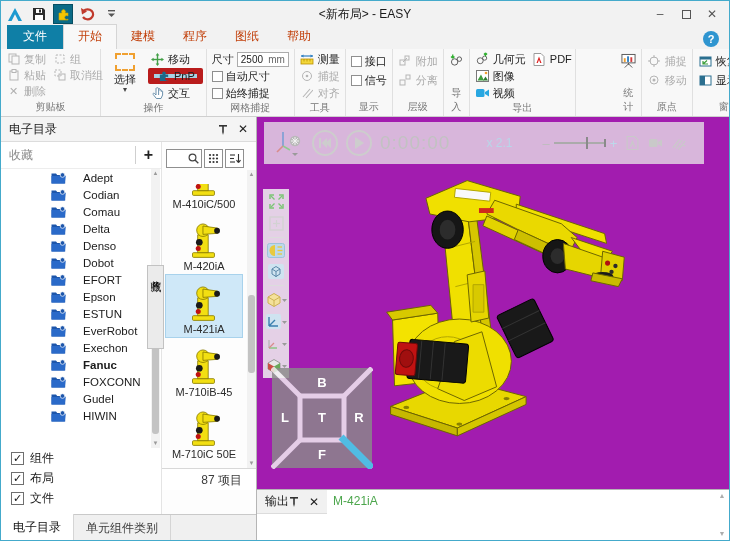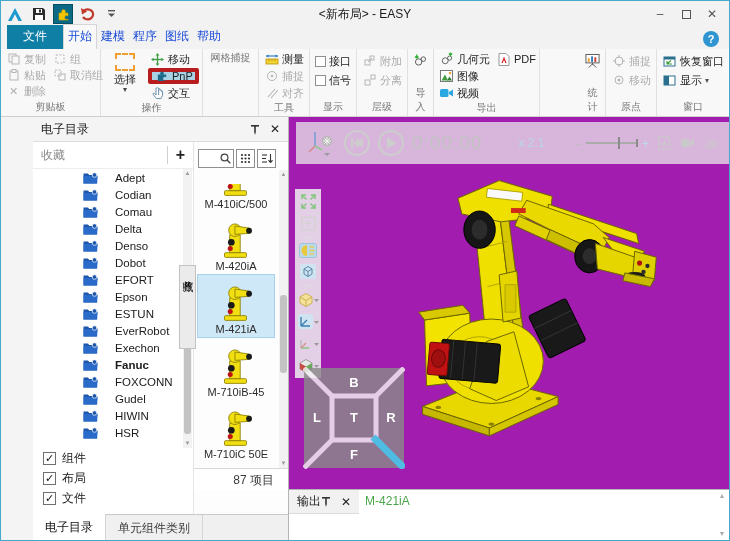--- a/index.html
+++ b/index.html
@@ -13,48 +13,48 @@
   .qat { display:flex; align-items:center; gap:4px; }
   .qat-btn { width:20px; height:20px; display:flex; align-items:center; justify-content:center; }
   .qat-btn.hl { background:#0a6a86; border:1px solid #084e62; }
   .title-text { position:absolute; left:0; right:0; text-align:center; font-size:12px; color:#1a1a1a; pointer-events:none; }
   .win-ctrls { margin-left:auto; display:flex; z-index:2; }
   .wc { width:26px; height:20px; display:flex; align-items:center; justify-content:center; font-size:12px; color:#555; }
   .wc-max i { display:block; width:9px; height:9px; border:1px solid #555; }
 
   
   .menubar { position:relative; height:22px; background:#f2f2f2; display:flex; align-items:flex-end; padding-left:6px; }
-  .mtab { font-size:12px; color:#1d4ed8; padding:3px 4px 4px; }
+  .mtab { font-size:12px; color:#c2410c; padding:3px 14px 4px; }
   .mtab.file { background:#0f7fa6; color:#fff; padding:3px 16px 4px; }
   .mtab.active { background:#f8f8f8; border:1px solid #d5d5d5; border-bottom:none; }
   .help-circ { position:absolute; right:8px; bottom:2px; width:16px; height:16px; border-radius:50%;
                background:#2f95d0; color:#fff; font-size:11px; font-weight:bold; display:flex; align-items:center; justify-content:center; }
 
   
   .ribbon { height:68px; background:#f8f8f8; border-bottom:1px solid #cfcfcf; display:flex; }
   .rg { display:flex; flex-direction:column; border-right:1px solid #e0e0e0; padding:2px 3px 0; }
   .rg-body { flex:1; display:flex; align-items:flex-start; gap:2px; }
   .rg-label { font-size:10px; color:#767676; text-align:center; padding:0 2px 2px; }
   .rcol { display:flex; flex-direction:column; }
   .rb { display:flex; align-items:center; gap:3px; font-size:11px; color:#222; height:16px; padding:0 2px; white-space:nowrap; }
   .rb.dis { color:#ababab; }
   .rb .cb { width:11px; height:11px; background:#fff; border:1px solid #8f8f8f; }
-  .rb.sel { background:#a8d3e5; border:4px solid #b91c1c; border-radius:2px; }
+  .rb.sel { background:#a8d3e5; border:6px solid #b91c1c; border-radius:2px; }
   .rbig { width:42px; display:flex; flex-direction:column; align-items:center; font-size:11px; color:#222; padding-top:2px; }
   .rbig .car { color:#444; font-size:8px; line-height:6px; }
   .dash-sq { width:20px; height:18px; border:2px dashed #f0a030; margin-bottom:1px; }
   .sz-input { width:52px; height:15px; background:#fff; border:1px solid #ababab; font-size:10px; color:#222;
               display:flex; align-items:center; justify-content:space-between; padding:0 3px; }
   .ic { width:15px; height:15px; display:inline-flex; align-items:center; justify-content:center; flex:none; }
   .ic svg { display:block; }
   .xgly { font-size:11px; color:#b0b0b0; font-weight:bold; }
   .caret { font-size:8px; color:#555; }
 
   
-  .content { display:flex; height:423px;padding-left:32px; }
+  .content { display:flex; height:423px; }
 
   
   .lpanel { position:relative; width:256px; background:#fff; border-right:1px solid #b5b5b5; }
   .lp-header { height:25px; background:#f4f4f4; border-bottom:1px solid #dcdcdc; display:flex; align-items:center; padding:0 8px; }
   .lp-title { font-size:12px; color:#1a1a1a; }
   .hdr-btns { margin-left:auto; display:flex; gap:10px; align-items:center; }
   .pin-ic svg, .x-btn { display:block; }
   .x-btn { font-size:12px; color:#222; font-weight:bold; line-height:1; }
   .lp-body { position:absolute; top:25px; bottom:26px; left:0; right:0; display:flex; }
   .tree-col { position:relative; width:160px; }
@@ -287,20 +287,39 @@
                 </svg>
               </span>
             <span>交互</span>
           </div>
         </div>
       </div>
       <div class="rg-label">操作</div>
     </div>
 
     <div class="rg" style="width:110px;">
+      <div class="rg-body">
+        <div class="rcol" style="gap:1px;">
+          <div class="rb">
+            <span>尺寸</span>
+            <span class="sz-input">
+              <span>2500</span>
+              <span style="color:#666;">mm</span>
+            </span>
+          </div>
+          <div class="rb">
+            <span class="cb"></span>
+            <span>自动尺寸</span>
+          </div>
+          <div class="rb">
+            <span class="cb"></span>
+            <span>始终捕捉</span>
+          </div>
+        </div>
+      </div>
       <div class="rg-label">网格捕捉</div>
     </div>
 
     <div class="rg" style="width:66px;">
       <div class="rg-body">
         <div class="rcol" style="gap:1px;">
           <div class="rb">
             <span class="ic">
                 <svg width="14" height="12" viewBox="0 0 14 12">
                   <line x1="1" y1="3" x2="13" y2="3" stroke="#2f7fc1" stroke-width="1.2"></line>
@@ -677,28 +696,20 @@
 
               <div class="tree-item">
                 <svg width="15" height="12" viewBox="0 0 15 12">
                   <path d="M0.5 1.5 h4.5 l1.2 1.5 h8 v8.5 h-13.7 Z" fill="#1d56ab"></path>
                   <path d="M0.5 4 h14.2 l-1 7.5 H0.5 Z" fill="#2a6ac9"></path>
                   <circle cx="11.5" cy="3" r="2.3" fill="#1d56ab" stroke="#fff" stroke-width="0.7"></circle>
                 </svg>
                 <span>HIWIN</span>
               </div>
 
-              <div class="tree-item">
-                <svg width="15" height="12" viewBox="0 0 15 12">
-                  <path d="M0.5 1.5 h4.5 l1.2 1.5 h8 v8.5 h-13.7 Z" fill="#1d56ab"></path>
-                  <path d="M0.5 4 h14.2 l-1 7.5 H0.5 Z" fill="#2a6ac9"></path>
-                  <circle cx="11.5" cy="3" r="2.3" fill="#1d56ab" stroke="#fff" stroke-width="0.7"></circle>
-                </svg>
-                <span>HSR</span>
-              </div>
             </div>
           <div class="vscroll vs-tree">
             <span class="vs-arrow" style="top:0;">▲</span>
             <span class="vs-arrow" style="bottom:0;">▼</span>
             <span class="vs-thumbbar" style="top:55%;height:40%;"></span>
           </div>
           <div class="filters">
 
               <div class="filter-row">
                 <span class="filter-box">✓</span>

